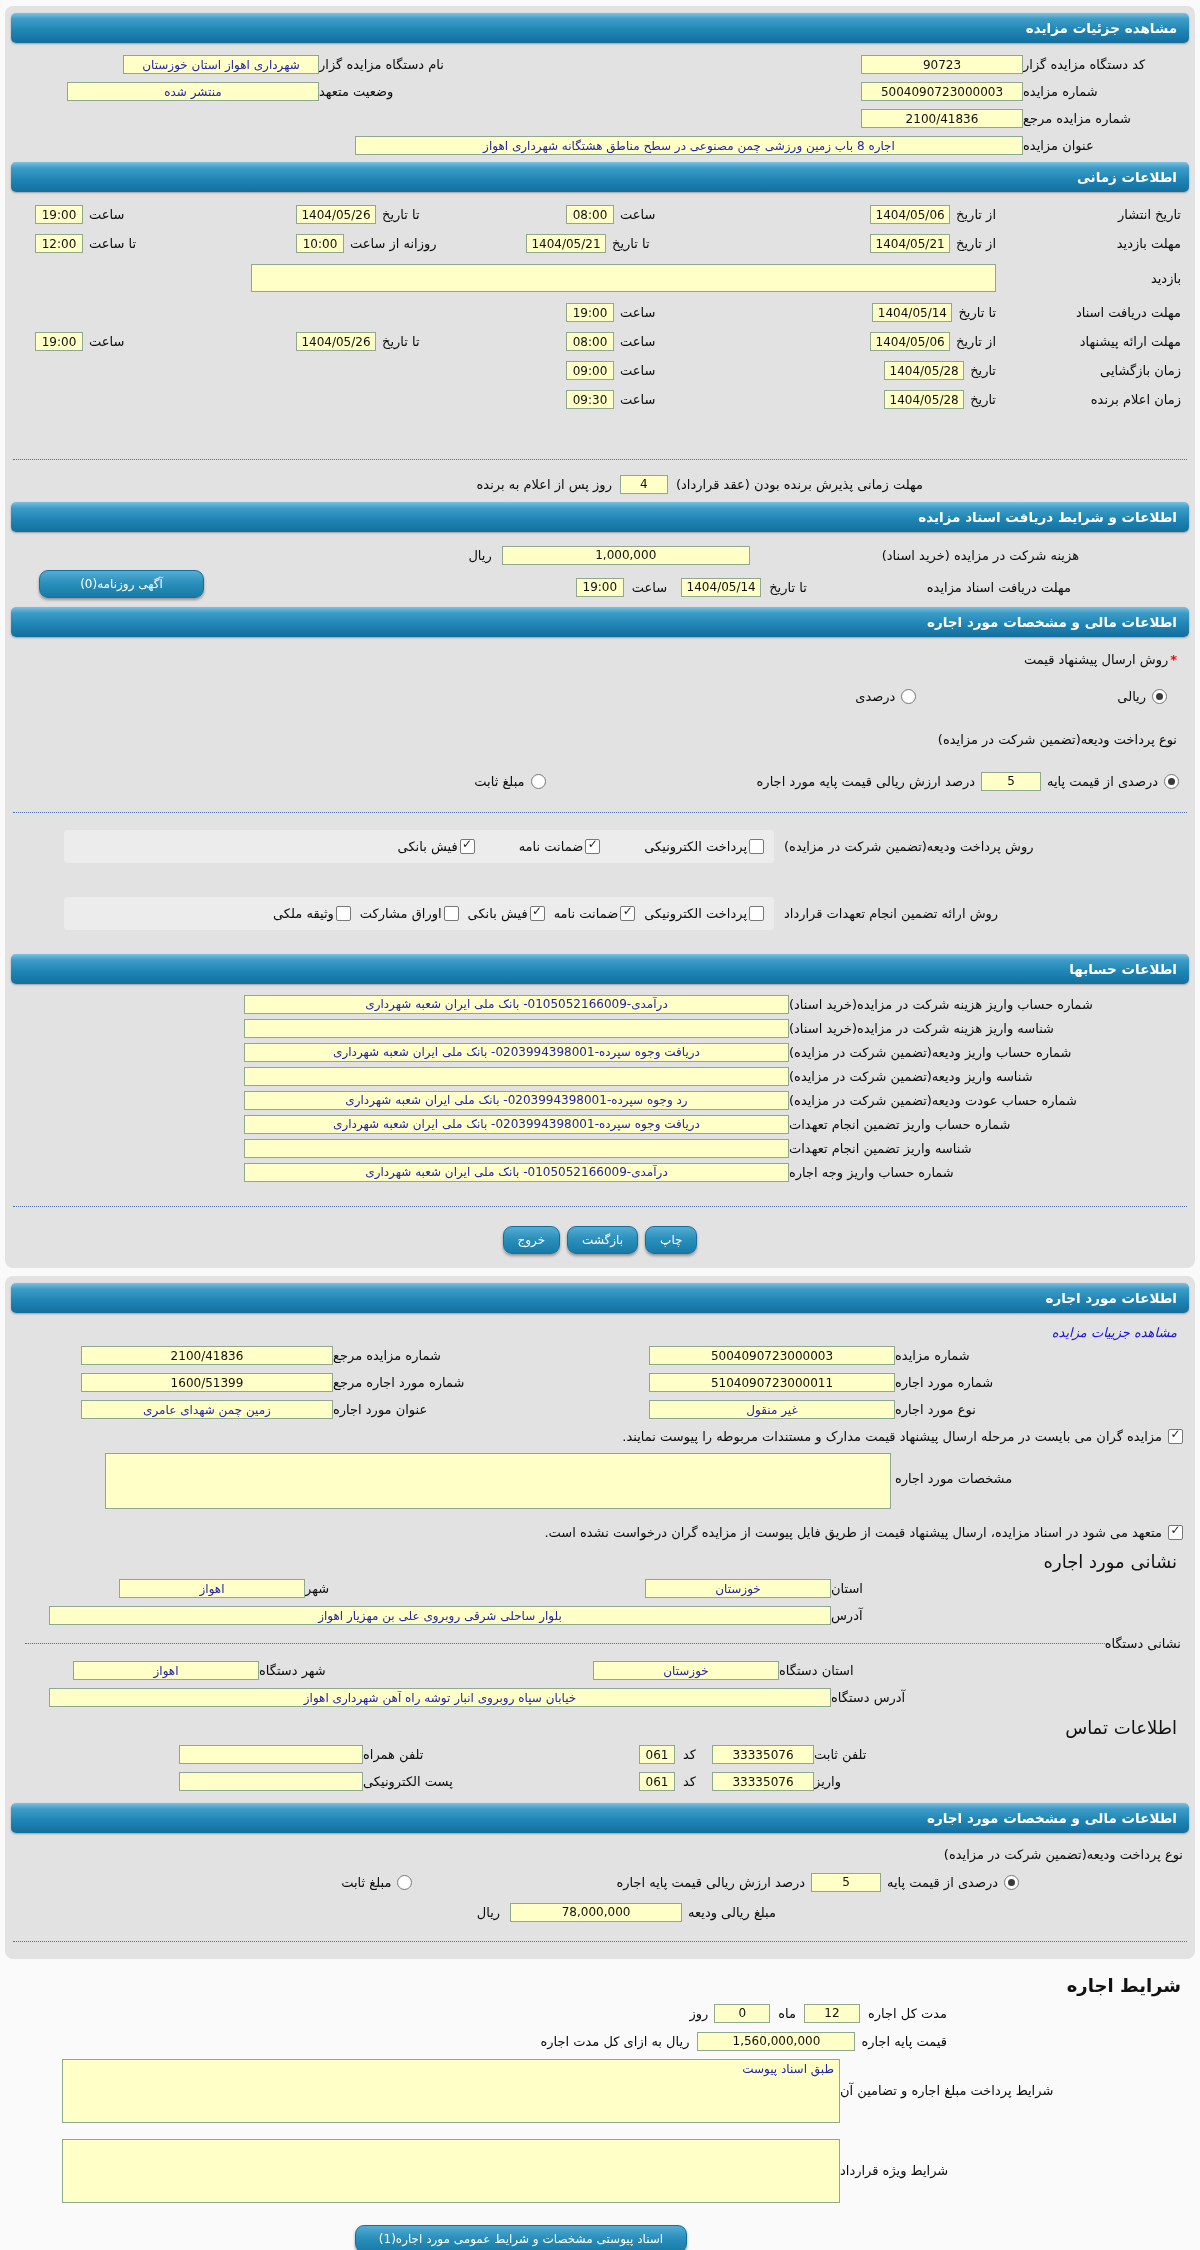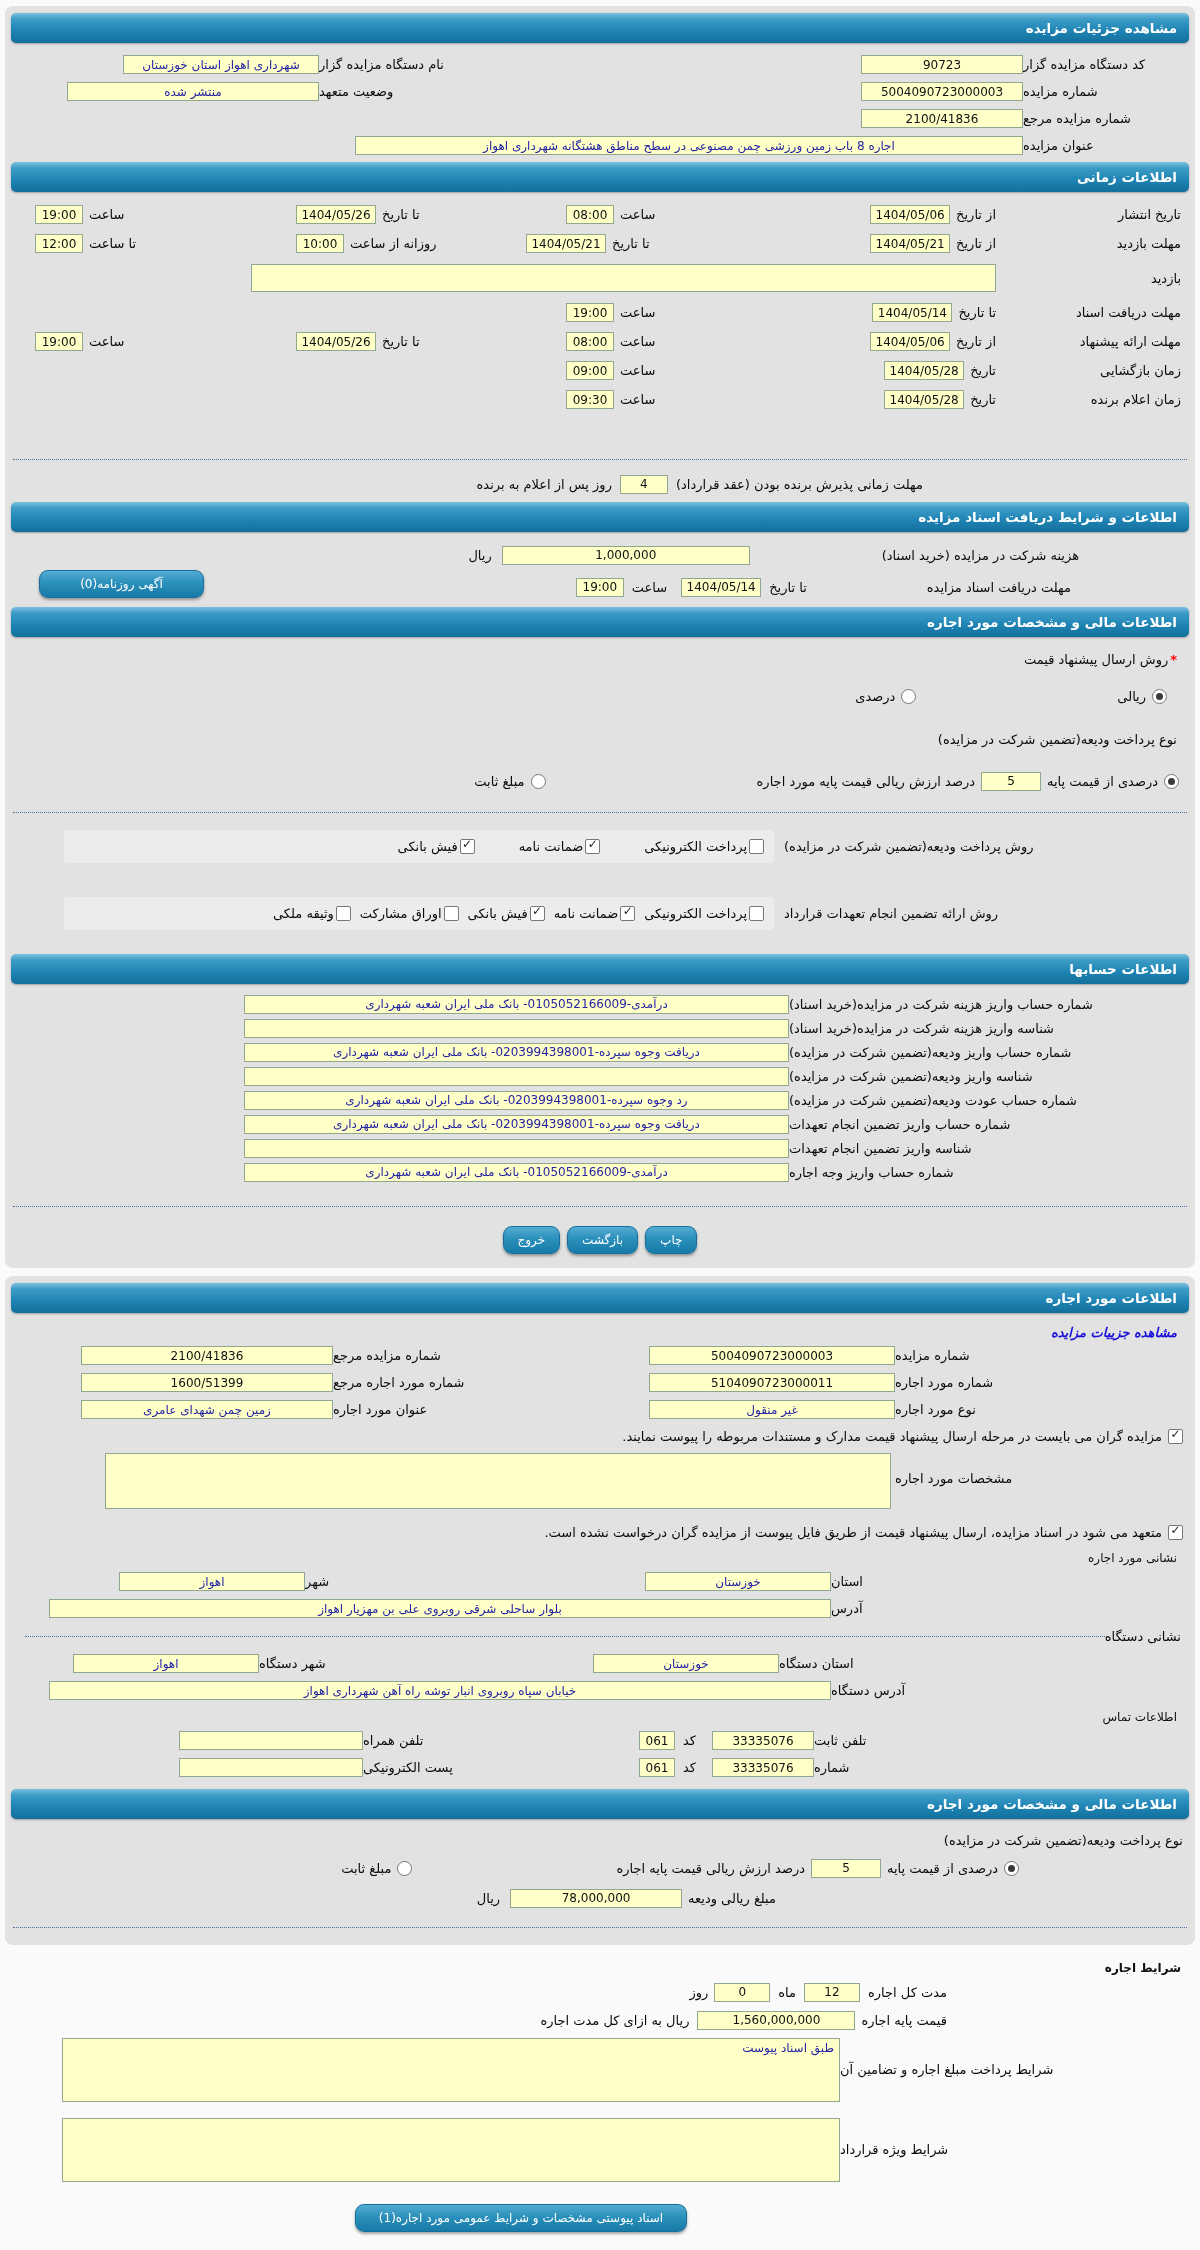--- a/index.html
+++ b/index.html
@@ -47,23 +47,23 @@
     font-family:inherit;font-size:12px;padding:6px 14px;cursor:pointer;
     box-shadow:0 2px 3px rgba(0,0,0,.35);white-space:nowrap;
   }
   .btnrow{display:flex;justify-content:center;gap:7px;padding:10px 0 6px;}
   .cb{width:13px;height:13px;background:#fff;border:1px solid #777;border-radius:2px;display:inline-block;position:relative;flex:0 0 auto;}
   .cb.checked::after{content:"\2713";position:absolute;top:-3px;left:0;right:0;text-align:center;font-size:12px;font-weight:bold;color:#1c1c1c;}
   .radio{width:13px;height:13px;border:1px solid #777;border-radius:50%;background:#fff;display:inline-block;position:relative;flex:0 0 auto;}
   .radio.checked::after{content:"";position:absolute;top:3px;left:3px;right:3px;bottom:3px;border-radius:50%;background:#3a3a3a;}
   .grp{background:#ececec;border-radius:4px;padding:9px 10px;display:flex;align-items:center;}
   .opt{display:flex;align-items:center;gap:2px;}
-  .ghead{padding:6px 14px 3px;font-size:12px;}
+  .ghead{padding:6px 14px 3px;font-size:18px;}
   .req{color:#f00;font-weight:bold;margin-left:2px;}
-  .view-link{color:#1a12d9;font-style:italic;font-weight:bold;font-size:13px;text-decoration:none;display:inline-block;padding:4px 14px 2px;}
+  .view-link{color:#1a12d9;font-style:italic;font-weight:normal;font-size:13px;text-decoration:none;display:inline-block;padding:4px 14px 2px;}
   .white-sec{margin:0 5px;padding:2px 0 6px;}
   .spacer{height:36px;}
 </style>
 </head>
 <body>
 
 <section class="panel">
 
   <header class="bar">
     <span>مشاهده جزئیات مزایده</span>
@@ -431,21 +431,21 @@
   <div class="prow" style="padding-right:305px">
     <span class="lbl ll" style="width:72px">تلفن ثابت</span>
     <input class="inp" style="width: 102px;" readonly="" value="33335076">
     <span class="lbl" style="margin-right:16px">کد</span>
     <input class="inp" style="width: 36px; margin-right: 8px;" readonly="" value="061">
     <span class="lbl ll" style="width:90px;margin-right:186px">تلفن همراه</span>
     <input class="inp" style="width: 184px;" readonly="" value="">
   </div>
 
   <div class="prow" style="padding-right:305px">
-    <span class="lbl ll" style="width:72px">شماره</span>
+    <span class="lbl ll" style="width:72px">واریز</span>
     <input class="inp" style="width: 102px;" readonly="" value="33335076">
     <span class="lbl" style="margin-right:16px">کد</span>
     <input class="inp" style="width: 36px; margin-right: 8px;" readonly="" value="061">
     <span class="lbl ll" style="width:120px;margin-right:156px">پست الکترونیکی</span>
     <input class="inp" style="width: 184px;" readonly="" value="">
   </div>
 
   <header class="bar" style="margin-top:8px">
     <span>اطلاعات مالی و مشخصات مورد اجاره</span>
   </header>

